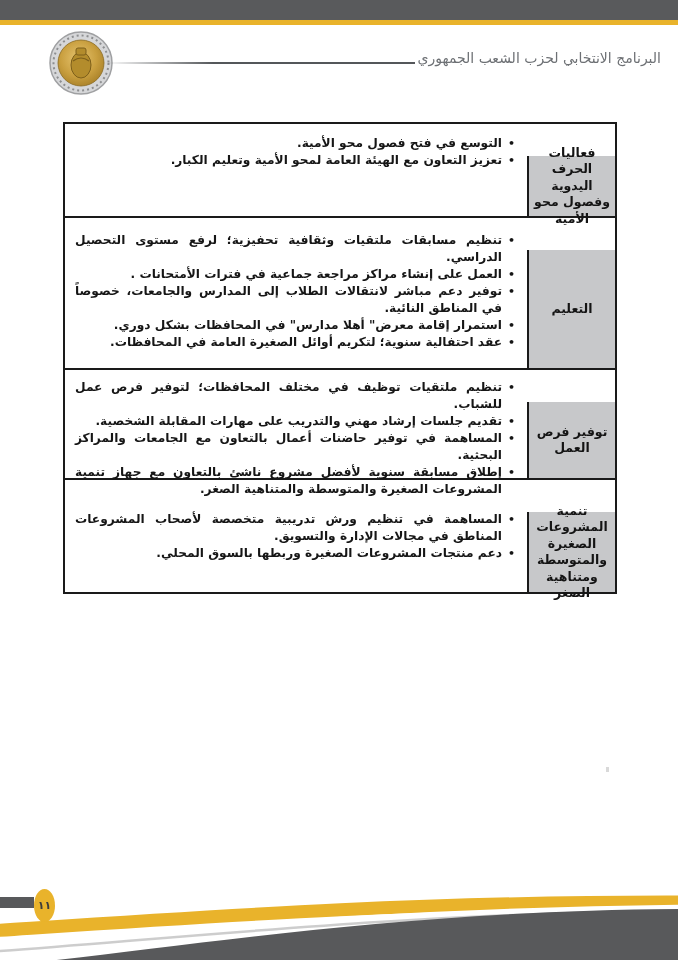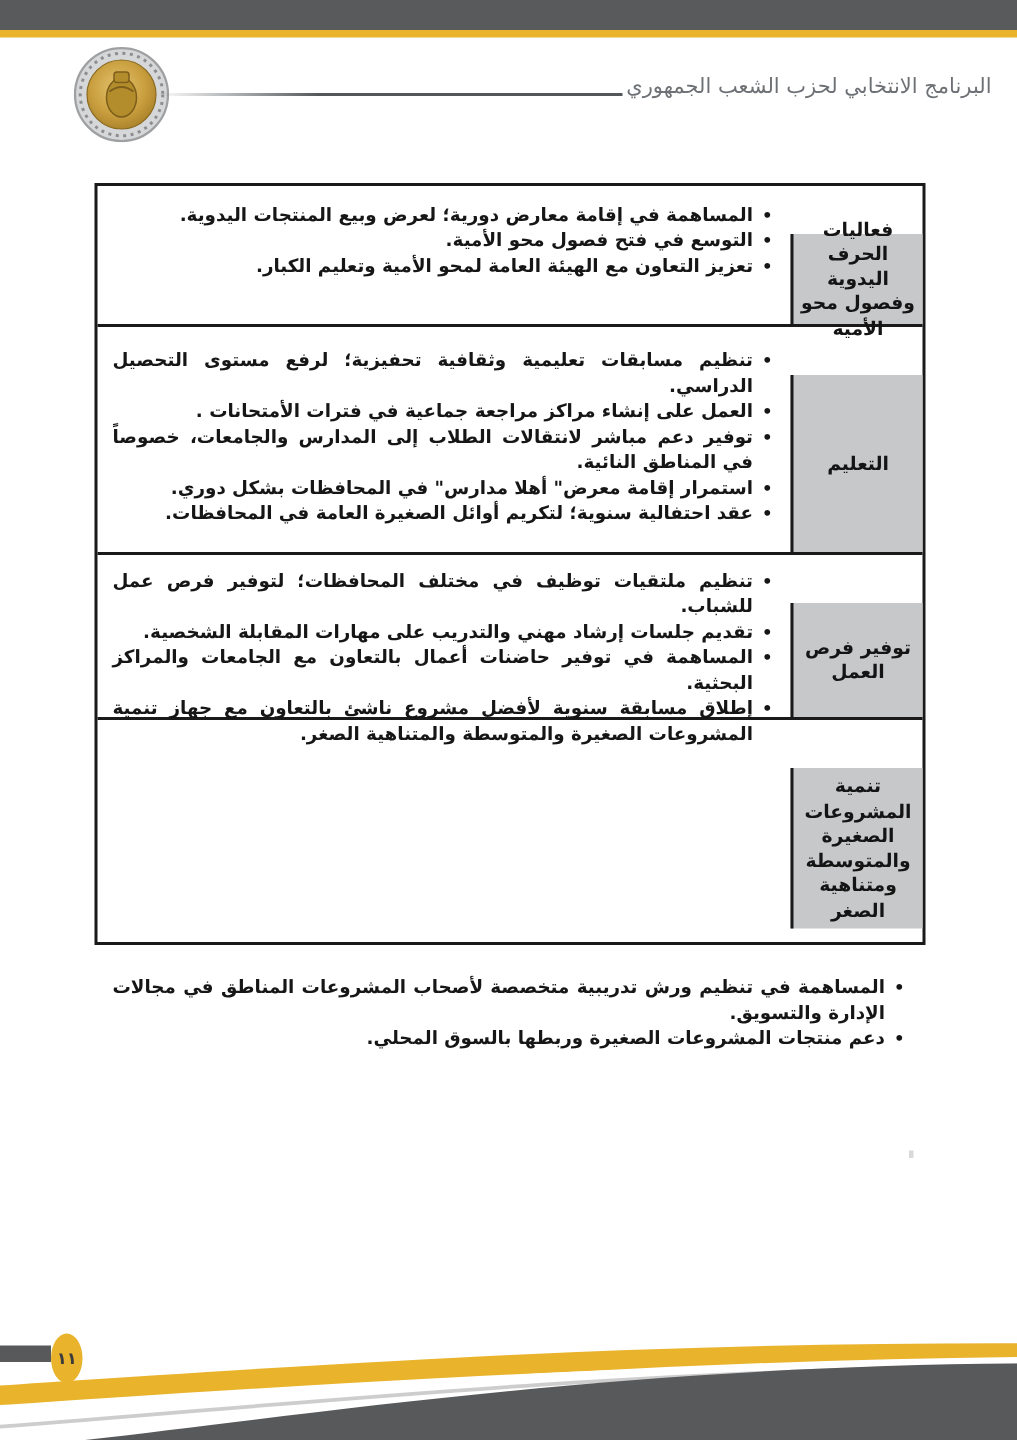--- a/index.html
+++ b/index.html
@@ -27,21 +27,21 @@
   
   .ptable{
     position:absolute;left:63px;top:122px;width:554px;
     border:2px solid #1a1a1a;direction:rtl;box-sizing:border-box;
   }
   .trow{display:flex;box-sizing:border-box;border-bottom:2px solid #1a1a1a;}
   .trow:last-child{border-bottom:none;}
   .trow:nth-child(1){height:94px;}
   .trow:nth-child(2){height:152px;}
   .trow:nth-child(3){height:110px;}
-  .trow:nth-child(4){height:148px;flex-direction:column;}
+  .trow:nth-child(4){height:112px;}
   .th{
     width:88px;flex:0 0 88px;background:#c7c8ca;
     border-left:2px solid #1a1a1a;box-sizing:border-box;
     display:flex;align-items:center;justify-content:center;
     text-align:center;font-weight:bold;font-size:12.5px;line-height:16.5px;
     color:#141414;padding:4px 5px;margin-top:32px;
   }
   .td{
     flex:1;box-sizing:border-box;padding:11px 10px 4px 10px;
     font-weight:bold;font-size:12.2px;line-height:17px;color:#161616;
@@ -91,32 +91,31 @@
 </div>
 <div class="title-rule"></div>
 <div class="doc-title">البرنامج الانتخابي لحزب الشعب الجمهوري</div>
 
 <div class="ptable">
 
   <div class="trow">
     <div class="th">فعاليات الحرف اليدوية وفصول محو الأمية</div>
     <div class="td">
       <ul>
-        <li>المساهمة في إقامة معارض دورية؛ لعرض وبيع المنتجات اليدوية.</li>
         <li>التوسع في فتح فصول محو الأمية.</li>
         <li>تعزيز التعاون مع الهيئة العامة لمحو الأمية وتعليم الكبار.</li>
       </ul>
     </div>
   </div>
 
   <div class="trow">
     <div class="th">التعليم</div>
     <div class="td">
       <ul>
-        <li>تنظيم مسابقات تعليمية وثقافية تحفيزية؛ لرفع مستوى التحصيل الدراسي.</li>
+        <li>تنظيم مسابقات ملتقيات وثقافية تحفيزية؛ لرفع مستوى التحصيل الدراسي.</li>
         <li>العمل على إنشاء مراكز مراجعة جماعية في فترات الأمتحانات .</li>
         <li>توفير دعم مباشر لانتقالات الطلاب إلى المدارس والجامعات، خصوصاً في المناطق النائية.</li>
         <li>استمرار إقامة معرض" أهلا مدارس" في المحافظات بشكل دوري.</li>
         <li>عقد احتفالية سنوية؛ لتكريم أوائل الصغيرة العامة في المحافظات.</li>
       </ul>
     </div>
   </div>
 
   <div class="trow">
     <div class="th">توفير فرص العمل</div>

